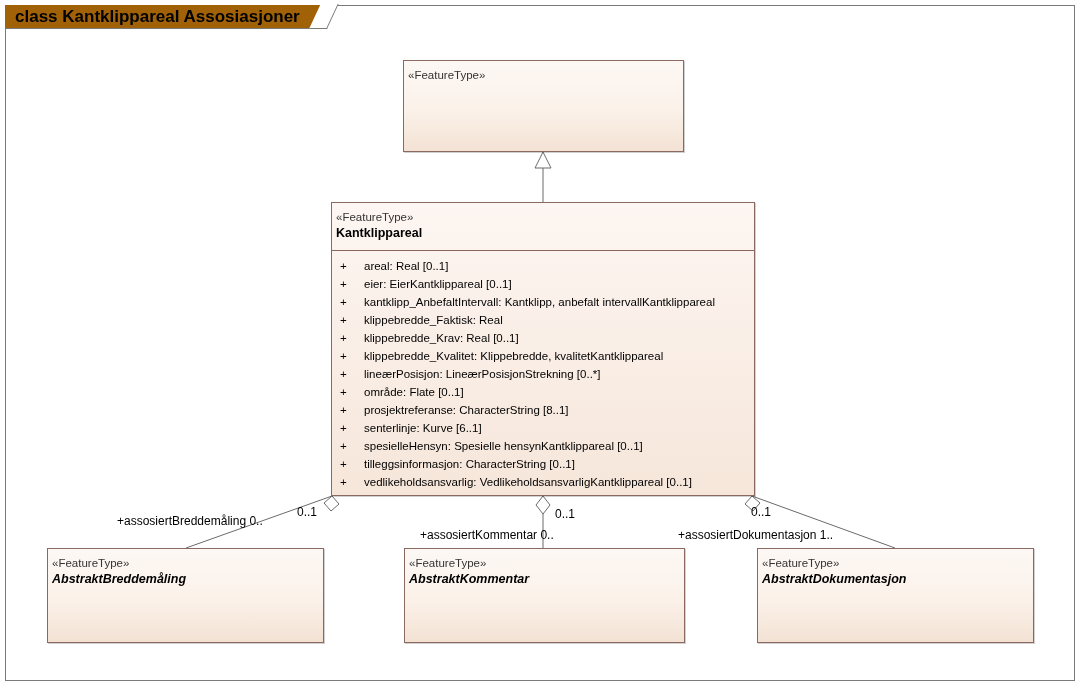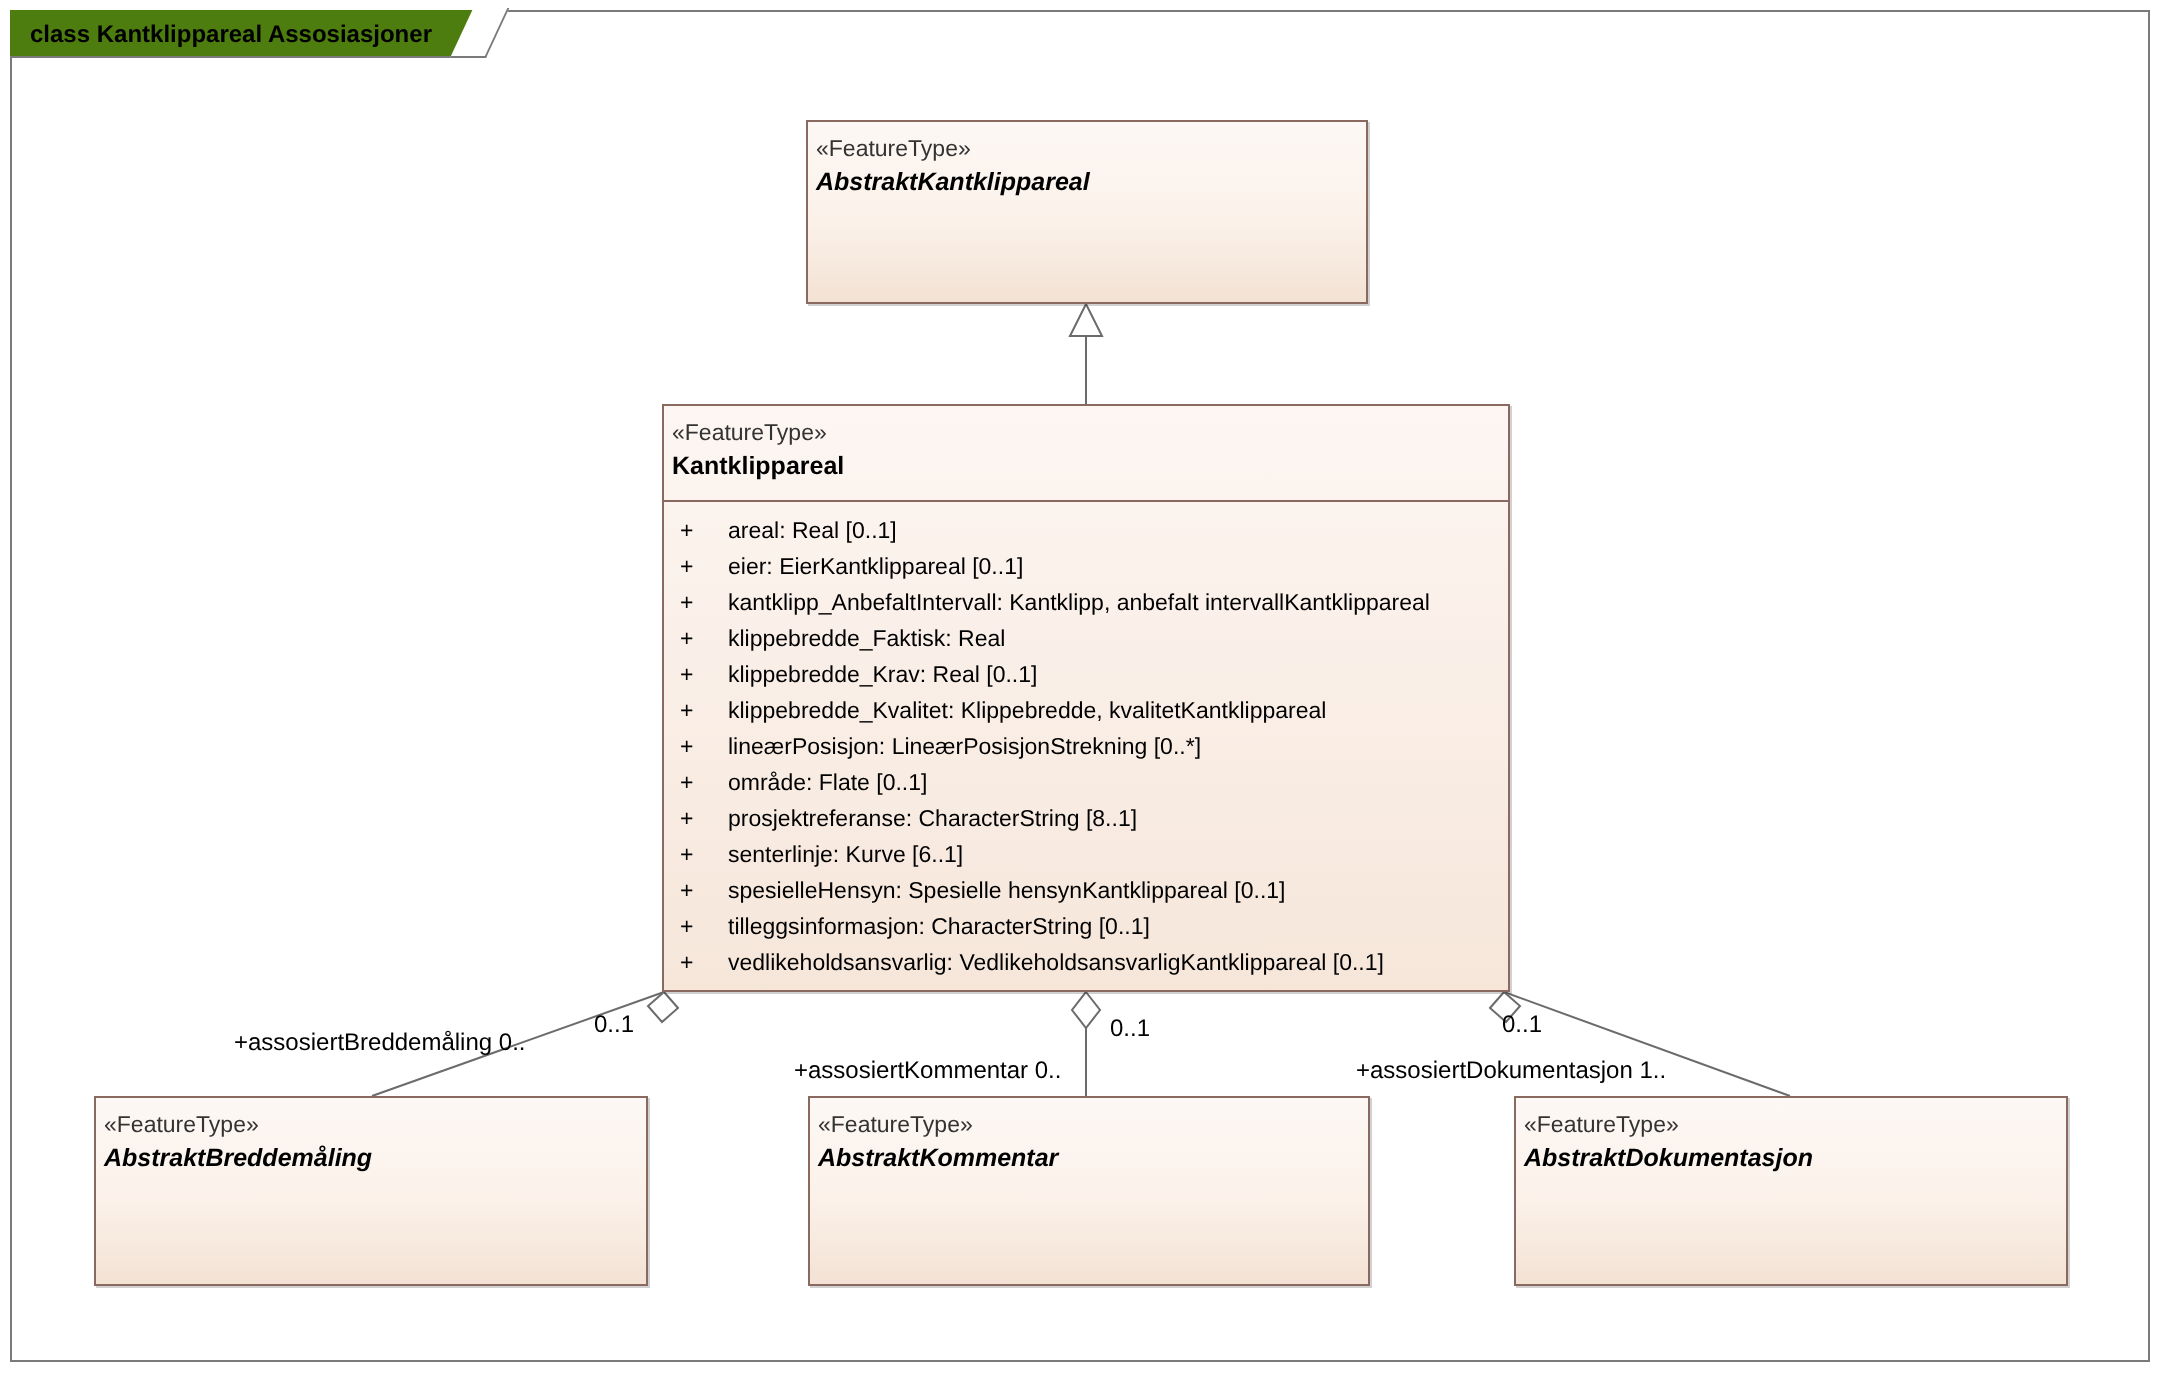--- a/index.html
+++ b/index.html
@@ -31,25 +31,25 @@
   }
   .frame-tab {
     position: absolute;
     left: 5px;
     top: 5px;
     height: 24px;
     box-sizing: border-box;
     border: 1px solid #7a7a7a;
     border-left: none;
     border-top: none;
-    background: #4d7c0f;
+    background: #a16207;
     padding: 0 26px 0 10px;
     display: flex;
     align-items: center;
-    font-size: 12px;
+    font-size: 17px;
     font-weight: bold;
     color: #000;
     border-bottom-right-radius: 0;
   }
   .frame-tab::after {
     content: "";
     position: absolute;
     right: -1px;
     top: -1px;
     width: 18px;
@@ -154,21 +154,20 @@
 
     <g>
       <line x1="752" y1="496" x2="895" y2="548" stroke="#6b6b6b" stroke-width="1"></line>
       <polygon points="752,496 760,503 753,511 745,504" fill="#ffffff" stroke="#6b6b6b" stroke-width="1"></polygon>
     </g>
   </svg>
 
   <div class="uml-box grad-box" style="left:403px; top:60px; width:281px; height:92px;">
     <div class="uml-header">
       <div class="stereotype">«FeatureType»</div>
-      <div class="cls-name abstract">AbstraktKantklippareal</div>
     </div>
   </div>
 
   <div class="uml-box" style="left:331px; top:202px; width:424px; height:294px;">
     <div class="uml-header">
       <div class="stereotype">«FeatureType»</div>
       <div class="cls-name">Kantklippareal</div>
     </div>
     <div class="attr-sep attr-list">
       <div class="attr-row">
@@ -244,18 +243,18 @@
     <div class="uml-header">
       <div class="stereotype">«FeatureType»</div>
       <div class="cls-name abstract">AbstraktDokumentasjon</div>
     </div>
   </div>
 
   <div class="label" style="left:297px; top:505px;">0..1</div>
   <div class="label" style="left:117px; top:514px;">+assosiertBreddemåling 0..</div>
 
   <div class="label" style="left:555px; top:507px;">0..1</div>
-  <div class="label" style="left:397px; top:528px;">+assosiertKommentar 0..</div>
+  <div class="label" style="left:420px; top:528px;">+assosiertKommentar 0..</div>
 
   <div class="label" style="left:751px; top:505px;">0..1</div>
   <div class="label" style="left:678px; top:528px;">+assosiertDokumentasjon 1..</div>
 
 </div>
 
 </body></html>

